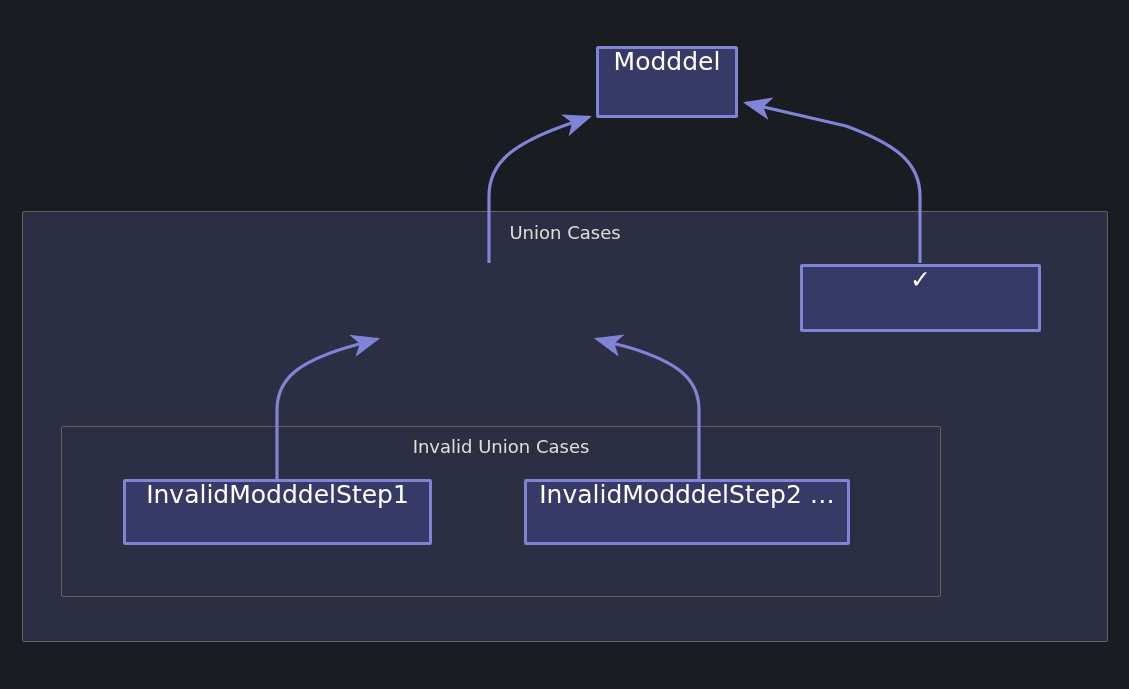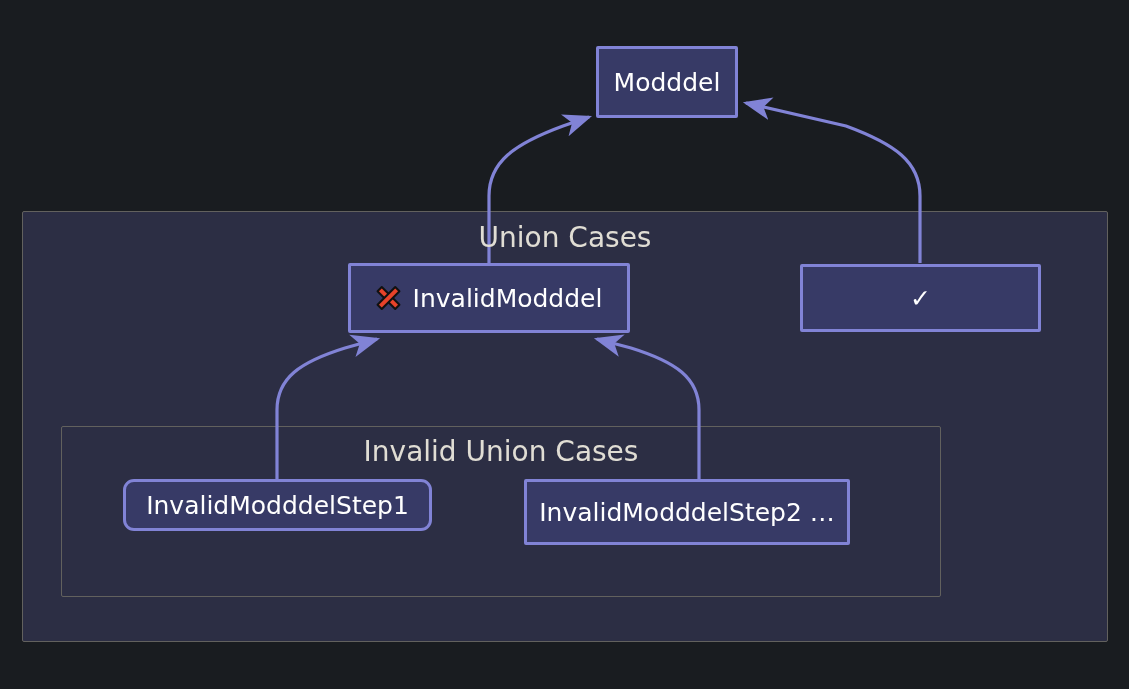--- a/index.html
+++ b/index.html
@@ -31,34 +31,34 @@
     border: 1px solid #62615e;
     border-radius: 2px;
   }
   .cluster-inner {
     background: transparent;
   }
   .cluster-label {
     position: absolute;
     box-sizing: border-box;
     color: #e0ddd4;
-    font-size: 28px;
+    font-size: 18px;
     line-height: 1;
     white-space: nowrap;
     text-align: center;
   }
   
   .node {
     position: absolute;
     box-sizing: border-box;
     background: #373a66;
     border: 3px solid #8183d6;
     border-radius: 2px;
     display: flex;
-    align-items: center;
+    align-items: flex-start;
     justify-content: center;
     color: #ffffff;
     font-size: 25px;
     line-height: 1;
     white-space: nowrap;
     padding: 0 14px;
   }
   .node .node-text {
     display: inline-flex;
     align-items: center;
@@ -121,37 +121,28 @@
   <div class="cluster-label" style="left:22px; top:224px; width:1086px;">Union Cases</div>
 
   <div class="cluster-label" style="left:61px; top:438px; width:880px;">Invalid Union Cases</div>
 
   <div class="node" style="left:596px; top:46px; width:142px; height:72px;">
     <span class="node-text">
       <span>Modddel</span>
     </span>
   </div>
 
-  <div class="node" style="left:348px; top:263px; width:282px; height:70px;">
-    <span class="node-text">
-      <span class="glyph-x">
-          <i></i>
-          <i></i>
-        </span>
-      <span>InvalidModddel</span>
-    </span>
-  </div>
 
   <div class="node" style="left:800px; top:264px; width:241px; height:68px;">
     <span class="node-text">
       <span class="glyph-check">✓</span>
     </span>
   </div>
 
-  <div class="node" style="left:123px; top:479px; width:309px; height:52px;border-radius:11px;">
+  <div class="node" style="left:123px; top:479px; width:309px; height:66px;">
     <span class="node-text">
       <span>InvalidModddelStep1</span>
     </span>
   </div>
 
   <div class="node" style="left:524px; top:479px; width:326px; height:66px;">
     <span class="node-text">
       <span>InvalidModddelStep2 …</span>
     </span>
   </div>

